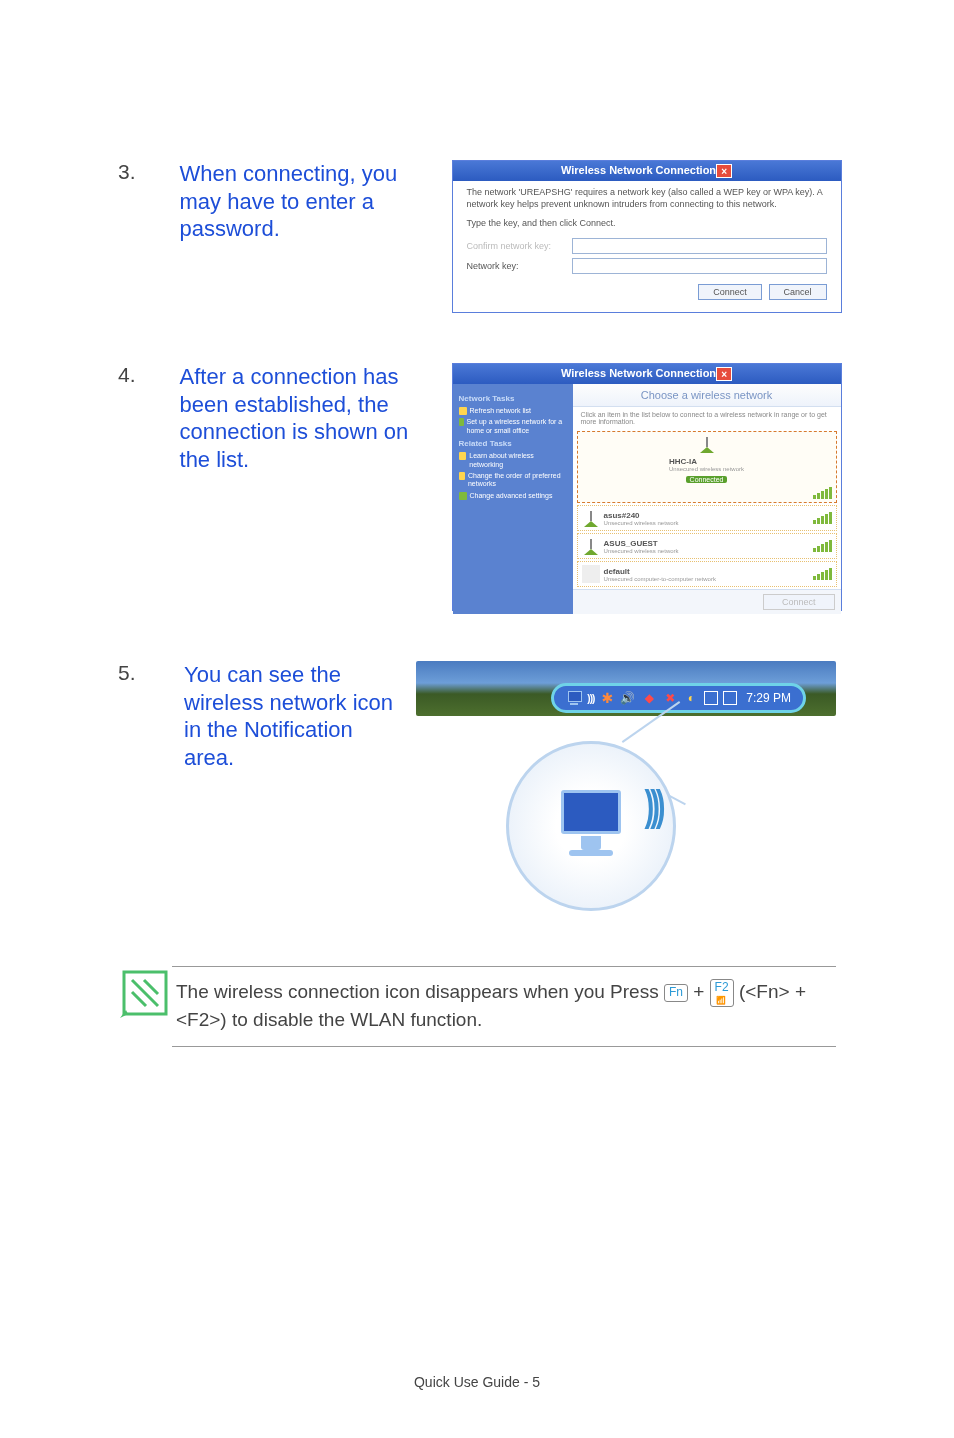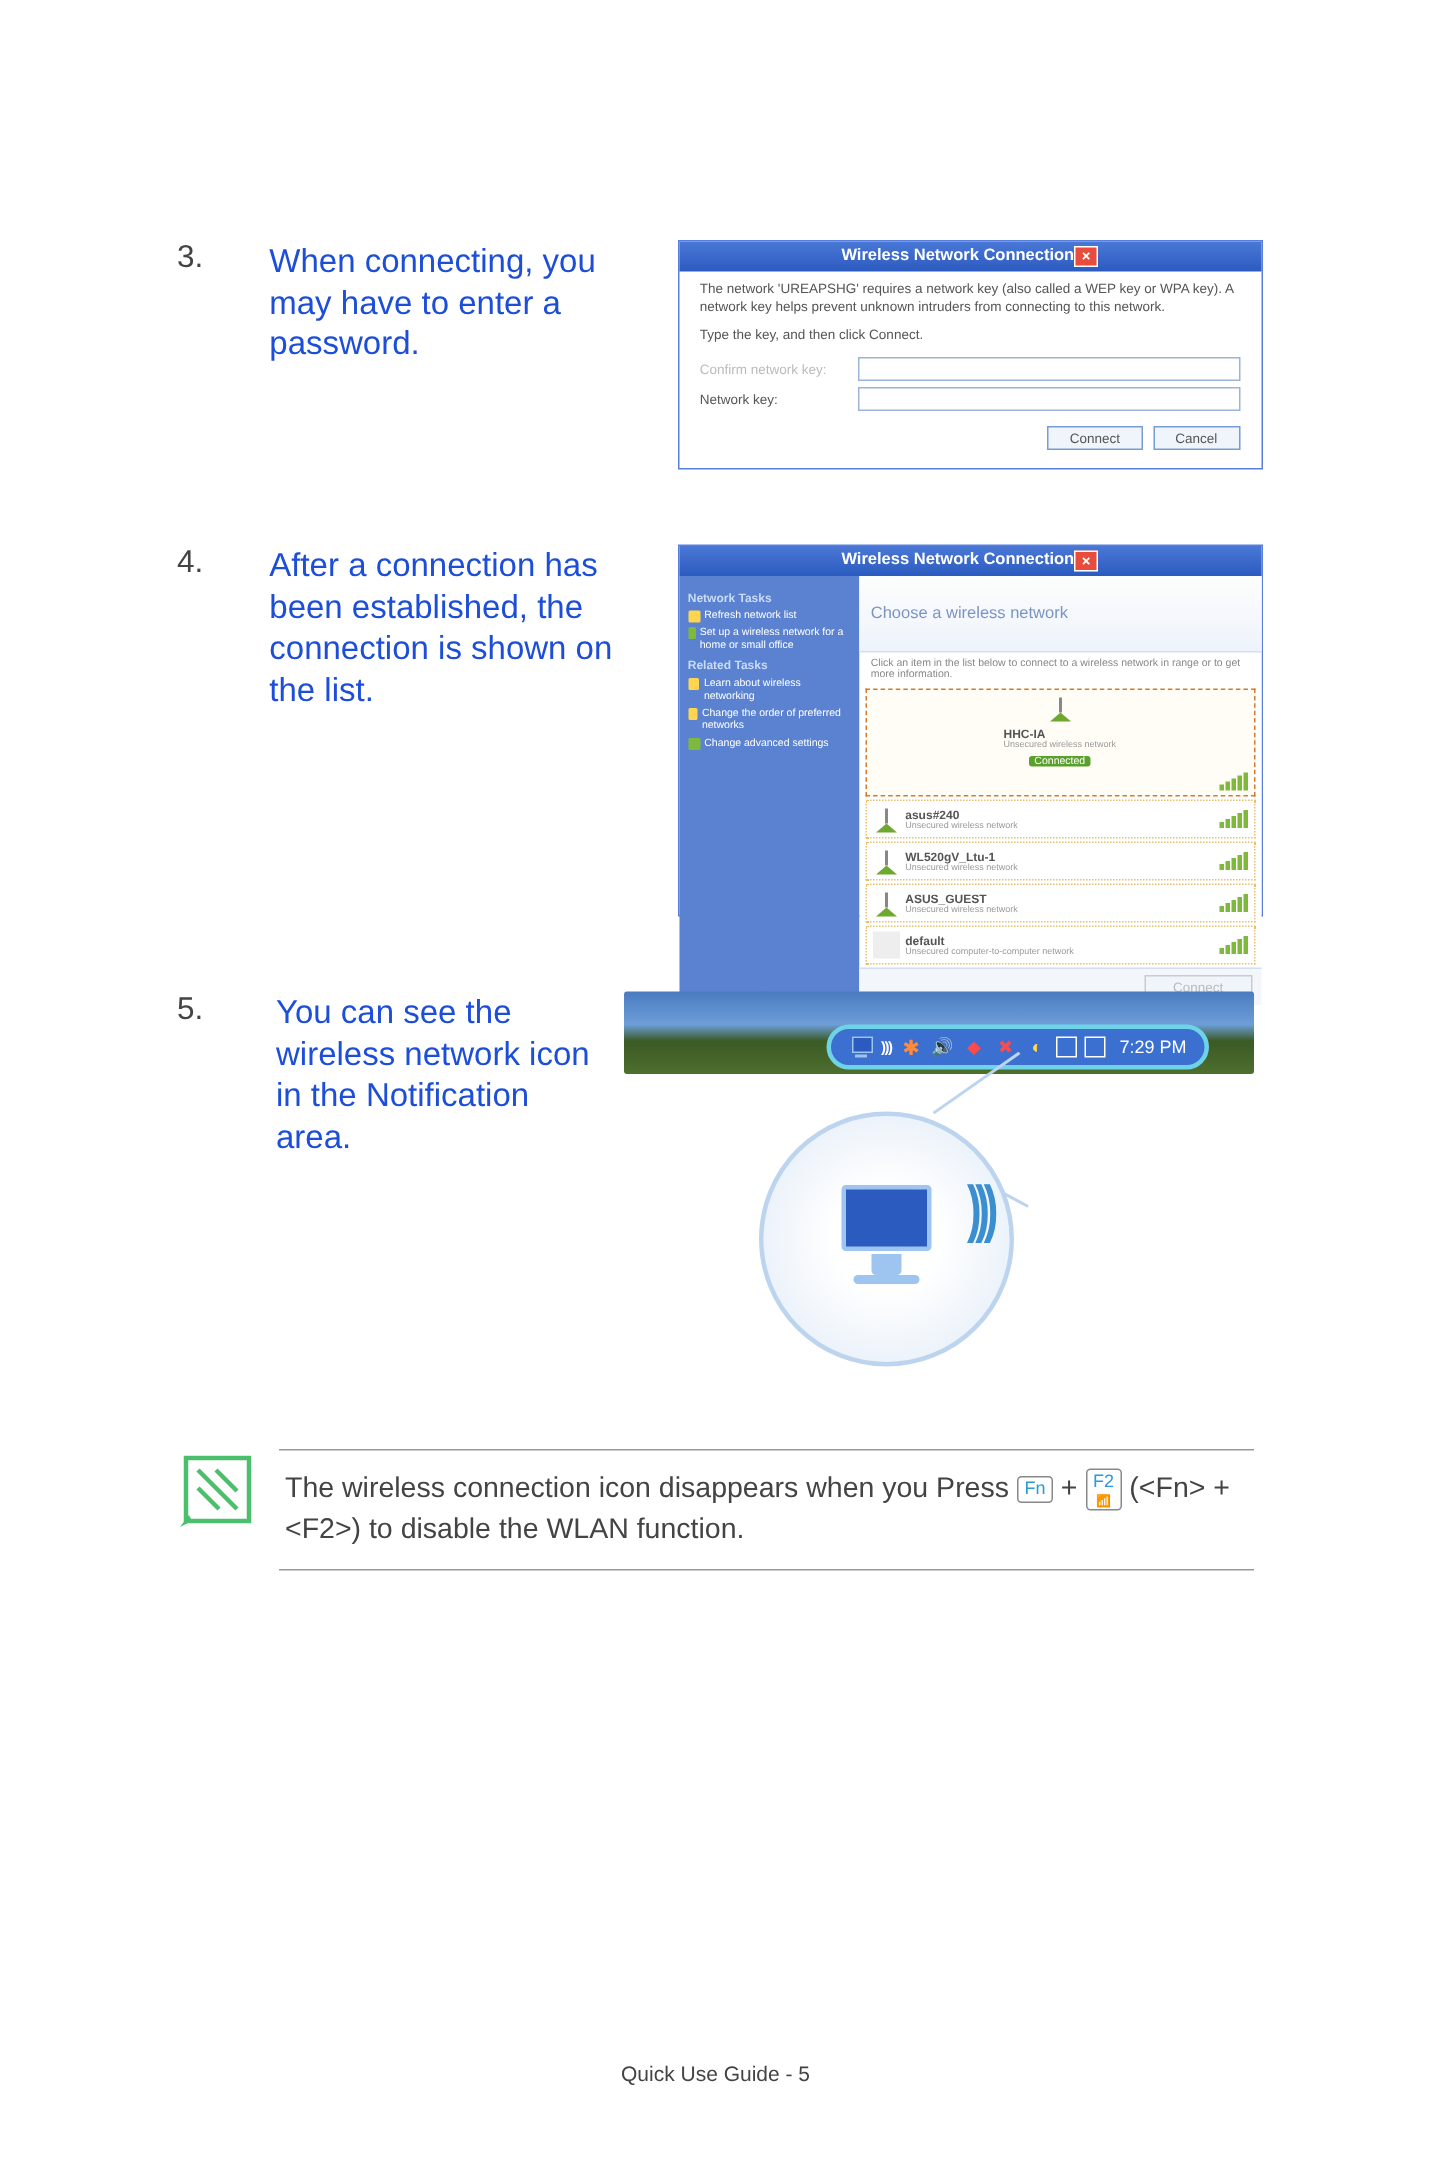--- a/index.html
+++ b/index.html
@@ -111,22 +111,23 @@
   .d2-main {
     flex: 1;
     background: #fff;
     display:flex;
     flex-direction:column;
   }
   .d2-main-hdr {
     background: linear-gradient(to bottom,#fdfdfd,#eef3fb);
     color:#7a95c4;
     font-size:11px;
-    padding: 19px 8px;
+    padding: 5px 8px;
     border-bottom:1px solid #d3dff0;
+    text-align:center;
   }
   .d2-main-sub { font-size:7px; color:#888; padding:4px 8px; }
   .net-list { flex:1; padding:0 4px; overflow:hidden;}
   .net-item { border:1px dotted #e8c070; margin:2px 0; padding:3px 4px; display:flex; align-items:center; gap:4px; position:relative;}
   .net-item.first { border:1px dashed #d67a2e; background:#fffdf6;flex-direction:column; }
   .ant { width:18px; height:18px; display:flex; flex-direction:column; justify-content:flex-end; align-items:center; }
   .ant::before { content:""; width:2px; height:10px; background:#888; display:block; margin:0 auto;}
   .ant::after { content:""; width:0; height:0; border-left:7px solid transparent; border-right:7px solid transparent; border-bottom:6px solid #6fa82f; display:block;}
   .net-info { flex:1; }
   .net-name { font-weight:bold; font-size:8px; color:#555; }
@@ -245,21 +246,21 @@
     background:#bcd4ee;
     height:2px;
   }
   .zoom-lines::before{ width:70px; transform:rotate(-35deg); top:10px; left:0; }
   .zoom-lines::after{ width:95px; transform:rotate(28deg); top:70px; left:-20px; }
 
   
   .note-row {
     display:flex;
     margin: 10px 0 0 0;
-    gap: 14px;
+    gap: 0;
   }
   .note-icon {
     width: 54px; height:54px;
     flex-shrink:0;
     position:relative;
   }
   .note-icon svg { width:100%; height:100%; }
   .note-text {
     border-top: 1px solid #999;
     border-bottom: 1px solid #999;
@@ -377,34 +378,20 @@
                     <i></i>
                     <i></i>
                     <i></i>
                     <i></i>
                   </div>
               </div>
               <div class="net-item">
                 <div class="ant"></div>
                 <div class="net-info">
                     <div class="net-name">asus#240</div>
-                    <div class="net-sub">Unsecured wireless network</div>
-                  </div>
-                <div class="bars">
-                    <i></i>
-                    <i></i>
-                    <i></i>
-                    <i></i>
-                    <i></i>
-                  </div>
-              </div>
-              <div class="net-item">
-                <div class="ant"></div>
-                <div class="net-info">
-                    <div class="net-name">WL520gV_Ltu-1</div>
                     <div class="net-sub">Unsecured wireless network</div>
                   </div>
                 <div class="bars">
                     <i></i>
                     <i></i>
                     <i></i>
                     <i></i>
                     <i></i>
                   </div>
               </div>

